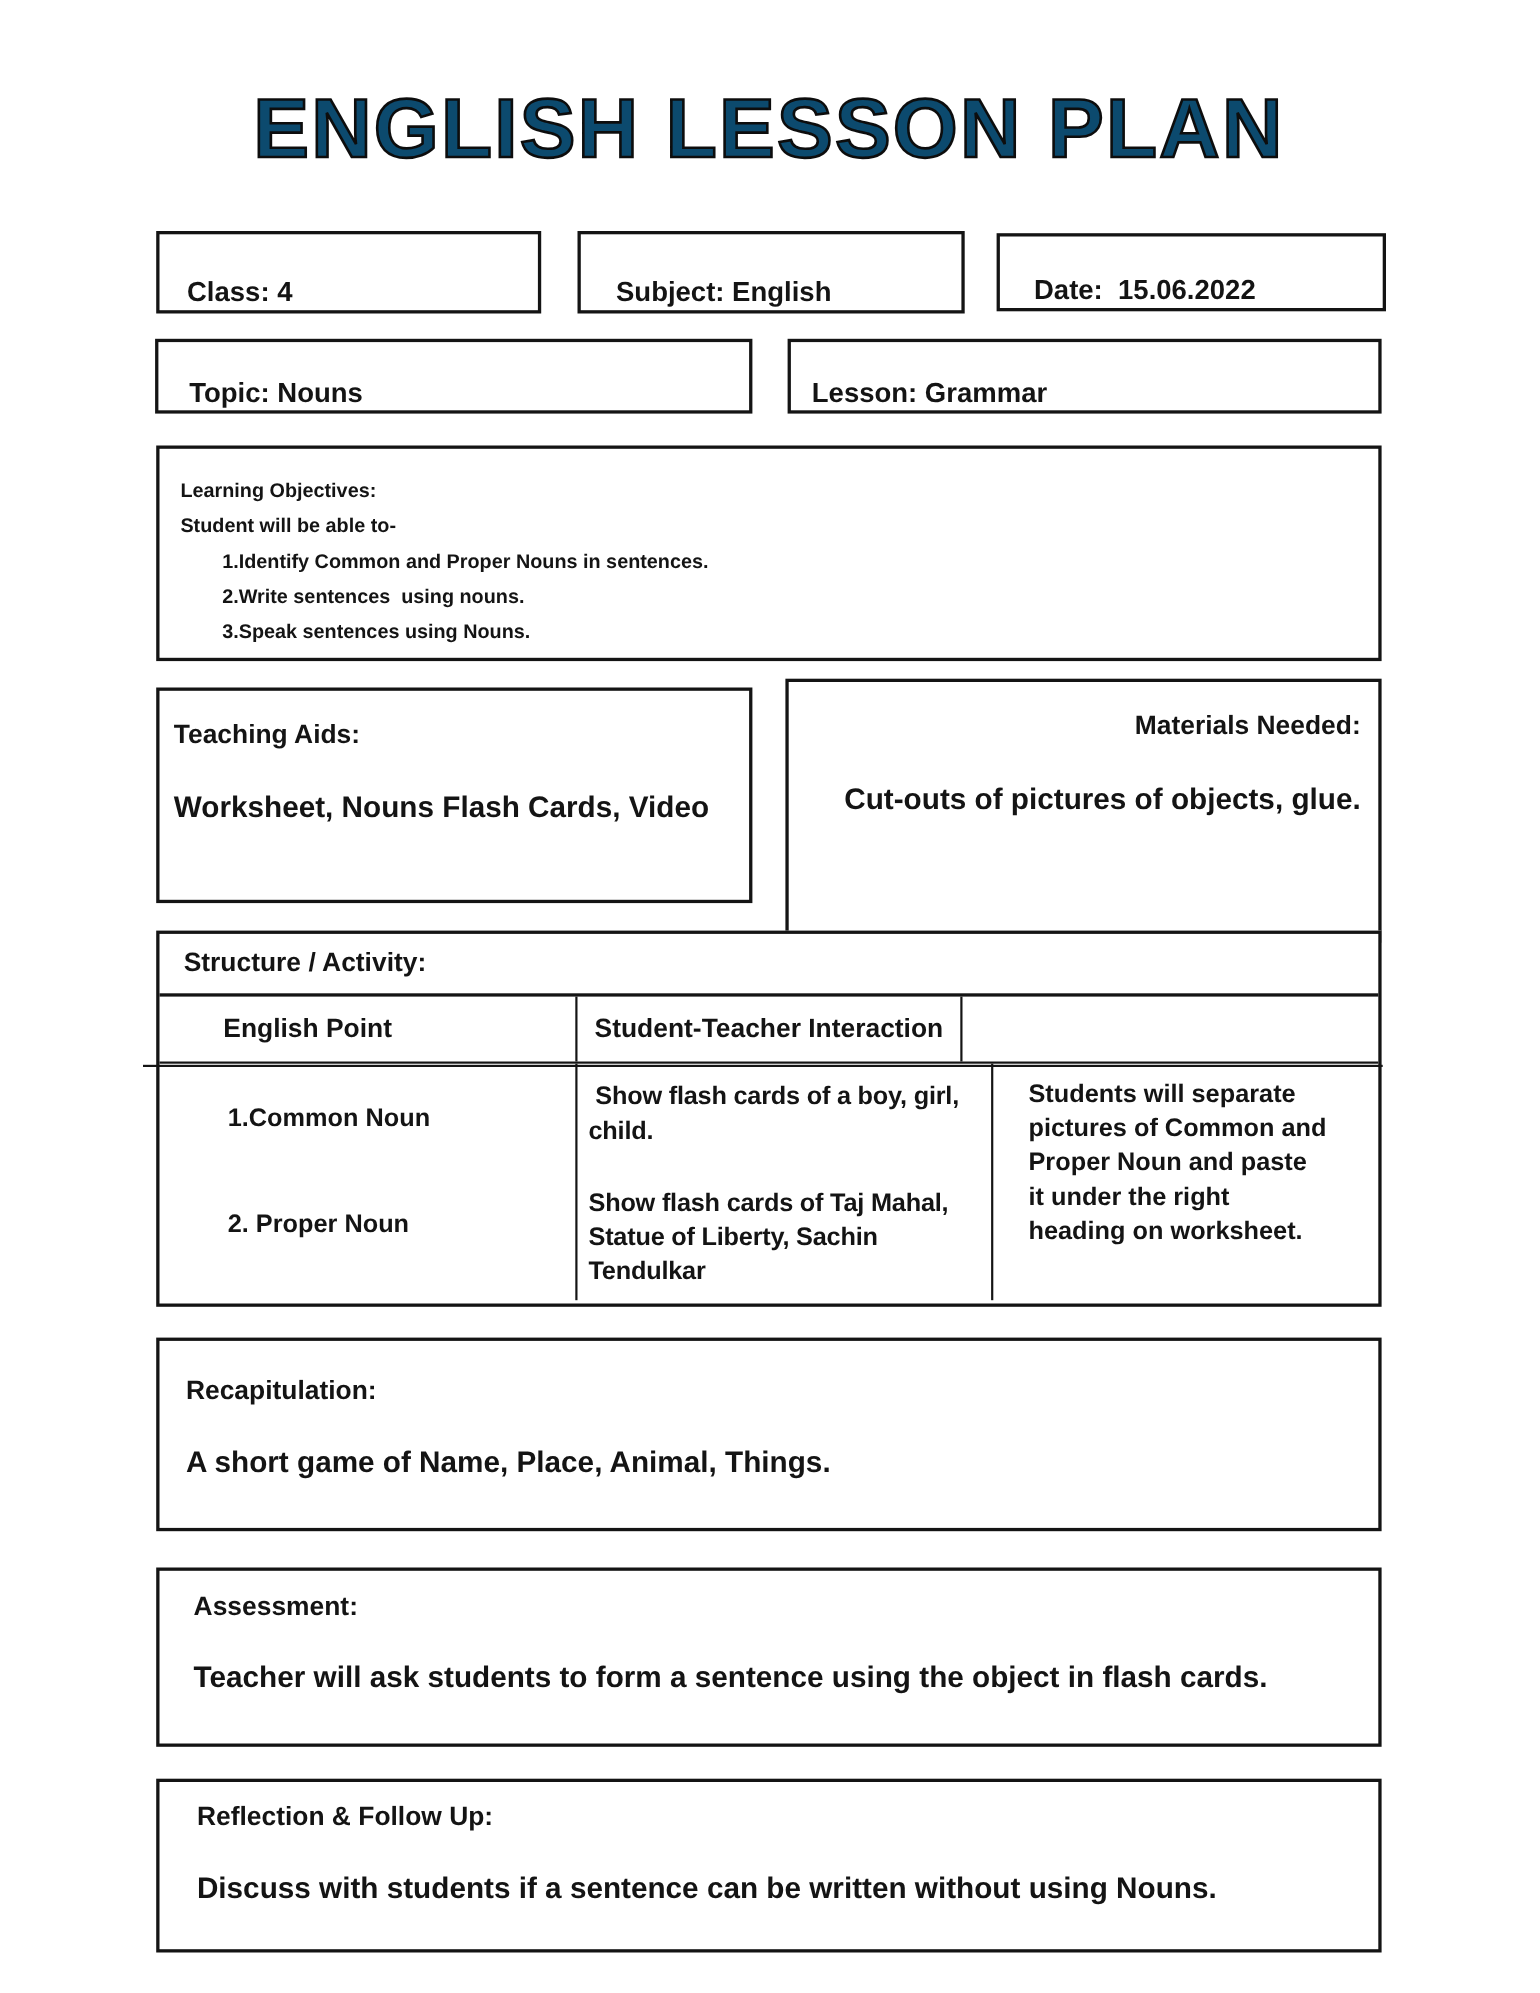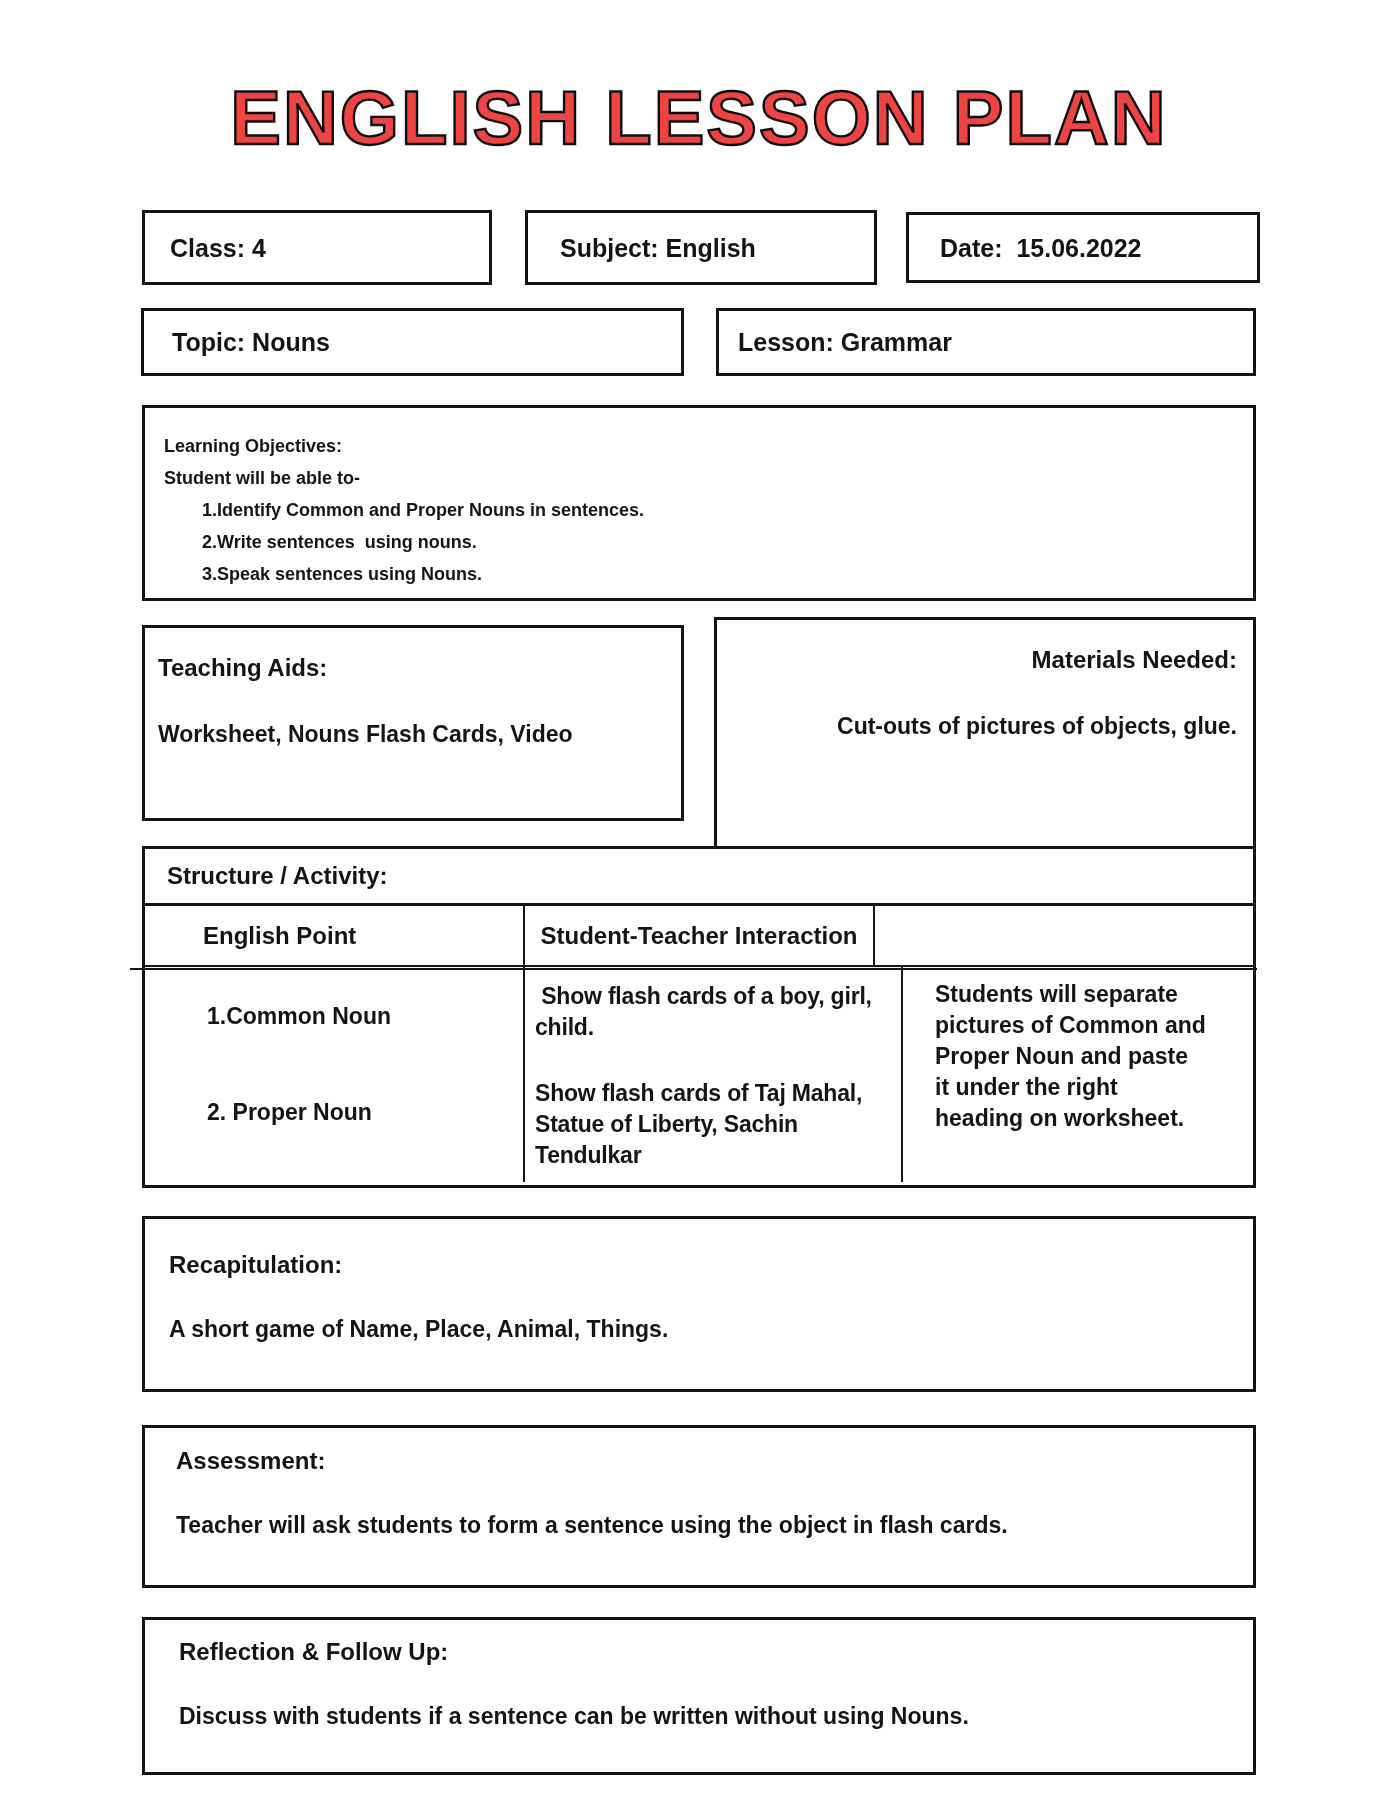--- a/index.html
+++ b/index.html
@@ -4,31 +4,31 @@
 <style>
   html,body{margin:0;padding:0;background:#ffffff;}
   .page{
     position:relative;width:1400px;height:1812px;background:#ffffff;
     font-family:"Liberation Sans","DejaVu Sans",sans-serif;
     color:#141414;font-weight:700;overflow:hidden;
   }
   .title{
     position:absolute;left:142px;top:76px;width:1114px;margin:0;
     text-align:center;font-size:76px;line-height:1.1;font-weight:700;
-    letter-spacing:2px;color:#ef4444;
+    letter-spacing:2px;color:#0c4a6e;
     -webkit-text-stroke:2.4px #0d0d0d;white-space:pre;
   }
   .box{
     position:absolute;border:3px solid #141414;background:#ffffff;
     box-sizing:border-box;
   }
   .label{display:block;font-size:25px;line-height:32px;white-space:pre;}
-  .vcenter{display:flex;align-items:center;}
+  .vcenter{display:flex;align-items:flex-end;}
   .heading{margin:0;font-size:24px;line-height:32px;white-space:pre;}
-  .bodytext{margin:32px 0 0 0;font-size:23px;line-height:32px;white-space:pre;}
+  .bodytext{margin:32px 0 0 0;font-size:27px;line-height:32px;white-space:pre;}
   
   #b-class  {left:142px;top:210px;width:350px;height:75px;padding-left:25px;}
   #b-subject{left:525px;top:210px;width:352px;height:75px;padding-left:32px;}
   #b-date   {left:906px;top:212px;width:354px;height:71px;padding-left:31px;}
   #b-topic  {left:141px;top:308px;width:543px;height:68px;padding-left:28px;}
   #b-lesson {left:716px;top:308px;width:540px;height:68px;padding-left:19px;}
   
   #b-objectives{left:142px;top:405px;width:1114px;height:196px;padding:22px 20px 0 19px;}
   #b-objectives .line{margin:0;font-size:18px;line-height:32px;white-space:pre;}
   #b-objectives .item{padding-left:38px;}

